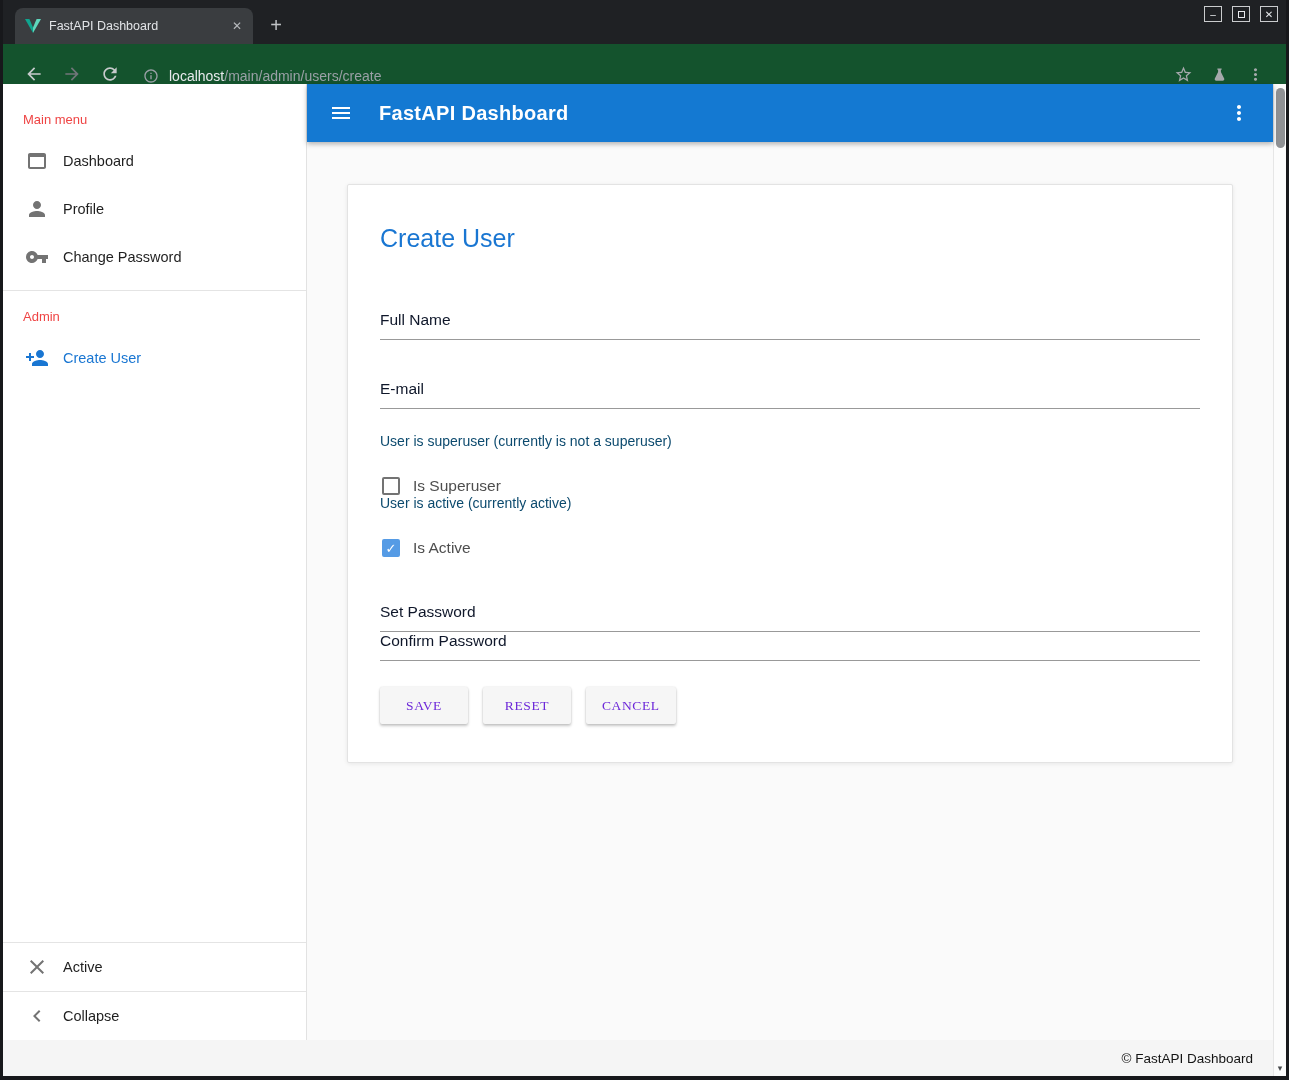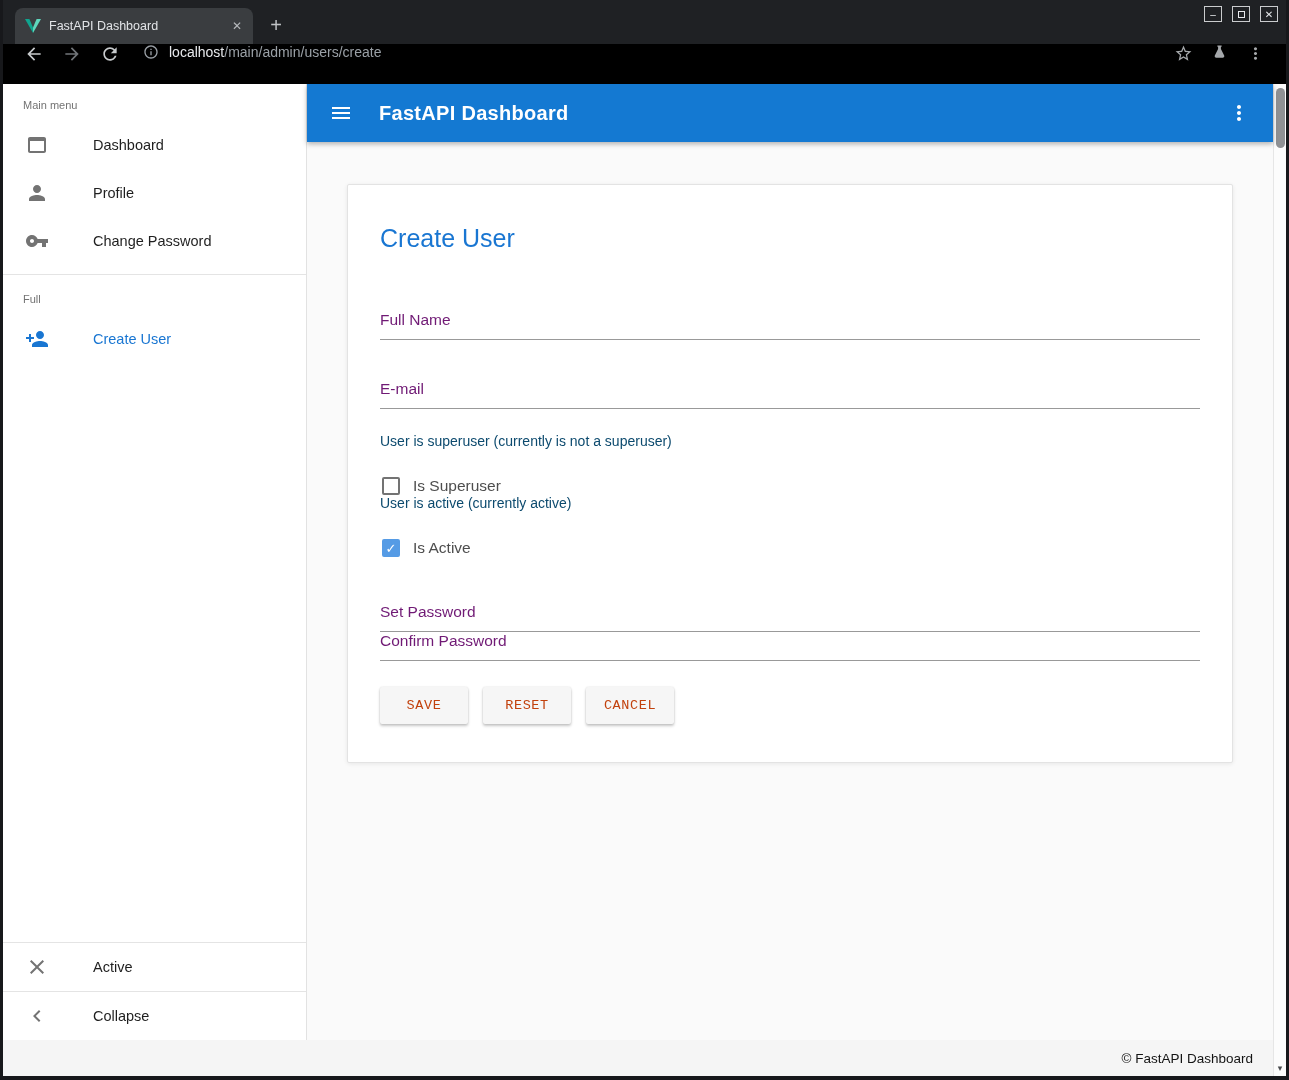--- a/index.html
+++ b/index.html
@@ -17,47 +17,47 @@
   .tabbar{height:44px;background:#1f2124;display:flex;align-items:flex-end;position:relative;flex:0 0 auto;}
   .tab{width:238px;height:36px;margin-left:12px;background:#3a3d40;border-radius:8px 8px 0 0;display:flex;align-items:center;padding:0 8px 0 10px;gap:8px;cursor:pointer;}
   .favicon{width:16px;height:16px;flex:0 0 auto;}
   .tab-title{flex:1;font-size:12.5px;color:#e2e4e7;white-space:nowrap;overflow:hidden;}
   .tab-close{color:#b6b9bc;font-size:12px;width:16px;height:16px;line-height:16px;text-align:center;border-radius:50%;cursor:pointer;}
   .newtab{width:30px;height:30px;margin:0 0 3px 8px;color:#c0c3c6;font-size:20px;line-height:28px;text-align:center;border-radius:50%;cursor:pointer;}
   .wincontrols{position:absolute;right:8px;top:6px;display:flex;gap:10px;}
   .winbtn{width:18px;height:16px;border:1px solid #caccce;color:#e8eaed;display:flex;align-items:center;justify-content:center;font-size:10px;cursor:pointer;}
   .maxbox{width:7px;height:7px;border:1px solid #e8eaed;display:block;}
 
-  .toolbar{height:40px;background:#000000;display:flex;align-items:flex-start;padding:0 12px;flex:0 0 auto;}
+  .toolbar{height:40px;background:#14532d;display:flex;align-items:flex-end;padding:0 12px;flex:0 0 auto;}
   .navicon{width:20px;height:20px;margin:0 9px;cursor:pointer;}
   .navicon svg{fill:#c7cacc;width:20px;height:20px;}
   .navicon.disabled svg{fill:#717579;}
   .urlinfo{margin-left:14px;width:16px;height:16px;cursor:pointer;}
   .urlinfo svg{fill:#9aa0a6;width:16px;height:16px;}
   .urltext{margin-left:10px;font-size:14px;color:#9aa0a6;cursor:text;white-space:nowrap;}
   .urltext .host{color:#e8eaed;}
   .tb-spacer{flex:1;}
   .tbicon{margin:0 9px;cursor:pointer;display:flex;align-items:center;}
   .tbicon svg{fill:#a5a8ab;}
 
   
   .page{flex:1;position:relative;display:flex;background:#fafafa;min-height:0;}
 
   .vscroll{position:absolute;top:0;right:0;bottom:0;width:13px;background:#fcfcfc;border-left:1px solid #e6e6e6;cursor:pointer;}
   .vscroll .thumb{position:absolute;top:4px;left:2px;width:9px;height:60px;background:#8f9194;border-radius:5px;cursor:pointer;}
   .vscroll .downarrow{position:absolute;bottom:3px;left:0;width:12px;text-align:center;font-size:9px;color:#4a4c4f;}
 
   
   .sidebar{width:304px;background:#fff;border-right:1px solid #e2e2e2;display:flex;flex-direction:column;padding-bottom:36px;}
-  .section-header{padding:15px 20px 10px;font-size:11px;color:#737373;}
+  .section-header{padding:28px 20px 10px;font-size:13px;color:#ef4444;}
   .section-header.admin{padding-top:18px;}
   .nav-item{height:48px;display:flex;align-items:center;padding-left:22px;cursor:pointer;}
   .nav-item .icon{width:24px;height:24px;flex:0 0 auto;}
   .nav-item .icon svg{width:24px;height:24px;fill:#737373;}
-  .nav-label{margin-left:44px;font-size:14.5px;color:#1f1f1f;}
+  .nav-label{margin-left:14px;font-size:14.5px;color:#1f1f1f;}
   .nav-item.active .icon svg{fill:var(--accent);}
   .nav-item.active .nav-label{color:var(--accent);}
   .divider{height:1px;background:#e4e4e4;flex:0 0 auto;}
   .divider.after-main{margin-top:9px;}
   .sidebar-bottom{margin-top:auto;}
 
   
   .main{flex:1;margin-right:13px;display:flex;flex-direction:column;min-width:0;}
   .appbar{height:58px;background:var(--appbar);display:flex;align-items:center;padding:0 22px;box-shadow:0 2px 5px rgba(0,0,0,.3);position:relative;z-index:1;flex:0 0 auto;}
   .hamburger{width:24px;height:24px;cursor:pointer;}
@@ -65,37 +65,37 @@
   .appbar-title{margin-left:26px;color:#fff;font-size:20px;font-weight:bold;letter-spacing:.3px;}
   .appbar-spacer{flex:1;}
   .dots{width:24px;height:24px;cursor:pointer;}
   .dots svg{width:24px;height:24px;fill:#fff;}
 
   .content{flex:1;overflow:hidden;}
   .card{width:886px;margin:42px 0 0 40px;background:#fff;border:1px solid #e3e3e3;border-radius:2px;box-shadow:0 1px 4px rgba(0,0,0,.08);padding:36px 32px 38px;}
   .card-title{font-size:25px;line-height:34px;font-weight:400;color:var(--accent);}
 
   .text-field{border-bottom:1px solid #999;padding-bottom:10px;cursor:text;}
-  .text-field .placeholder{font-size:15.5px;color:#701a75;}
+  .text-field .placeholder{font-size:15.5px;color:#0f172a;}
   .f-fullname{margin-top:56px;}
   .f-email{margin-top:40px;}
   .f-setpass{margin-top:46px;}
   .f-confirm{}
 
   .hint{font-size:14px;color:#0c4a6e;}
   .hint-superuser{margin-top:24px;}
   .hint-active{}
 
   .check-row{display:flex;align-items:center;margin-top:28px;cursor:pointer;}
   .checkbox{width:18px;height:18px;border:2px solid #737373;border-radius:2px;margin-left:2px;display:flex;align-items:center;justify-content:center;font-size:13px;color:transparent;cursor:pointer;flex:0 0 auto;}
   .checkbox.checked{border-color:var(--checkbox-checked);background:var(--checkbox-checked);color:#fff;}
   .check-label{margin-left:13px;font-size:15.5px;color:#4e4e4e;}
 
   .btn-row{margin-top:26px;display:flex;gap:15px;}
-  .btn{min-width:88px;height:37px;background:#f6f6f6;border:none;border-radius:2px;box-shadow:0 2px 3px rgba(0,0,0,.22),0 0 2px rgba(0,0,0,.12);font-family:Liberation Mono, monospace;font-size:13.5px;color:#c2410c;letter-spacing:.6px;padding:0 16px;cursor:pointer;}
+  .btn{min-width:88px;height:37px;background:#f6f6f6;border:none;border-radius:2px;box-shadow:0 2px 3px rgba(0,0,0,.22),0 0 2px rgba(0,0,0,.12);font-family:Liberation Serif, serif;font-size:13.5px;color:#6d28d9;letter-spacing:.6px;padding:0 16px;cursor:pointer;}
 
   .footer{position:absolute;left:0;right:13px;bottom:0;height:36px;background:#f5f5f5;display:flex;align-items:center;justify-content:flex-end;padding-right:20px;font-size:13.5px;color:#141414;z-index:2;}
 </style>
 </head>
 <body>
 
 <div class="window">
 
   <div class="tabbar">
     <div class="tab">
@@ -186,21 +186,21 @@
         <span class="icon">
           <svg viewBox="0 0 24 24">
               <path d="M12.65 10C11.83 7.67 9.61 6 7 6c-3.31 0-6 2.69-6 6s2.69 6 6 6c2.61 0 4.83-1.67 5.65-4H17v4h4v-4h2v-4H12.65zM7 14c-1.1 0-2-.9-2-2s.9-2 2-2 2 .9 2 2-.9 2-2 2z"></path>
             </svg>
         </span>
         <span class="nav-label">Change Password</span>
       </div>
 
       <div class="divider after-main"></div>
 
-      <div class="section-header admin">Full</div>
+      <div class="section-header admin">Admin</div>
 
 
       <div class="nav-item active">
         <span class="icon">
           <svg viewBox="0 0 24 24">
               <path d="M15 12c2.21 0 4-1.79 4-4s-1.79-4-4-4-4 1.79-4 4 1.79 4 4 4zm-9-2V7H4v3H1v2h3v3h2v-3h3v-2H6zm9 4c-2.67 0-8 1.34-8 4v2h16v-2c0-2.66-5.33-4-8-4z"></path>
             </svg>
         </span>
         <span class="nav-label">Create User</span>
       </div>

